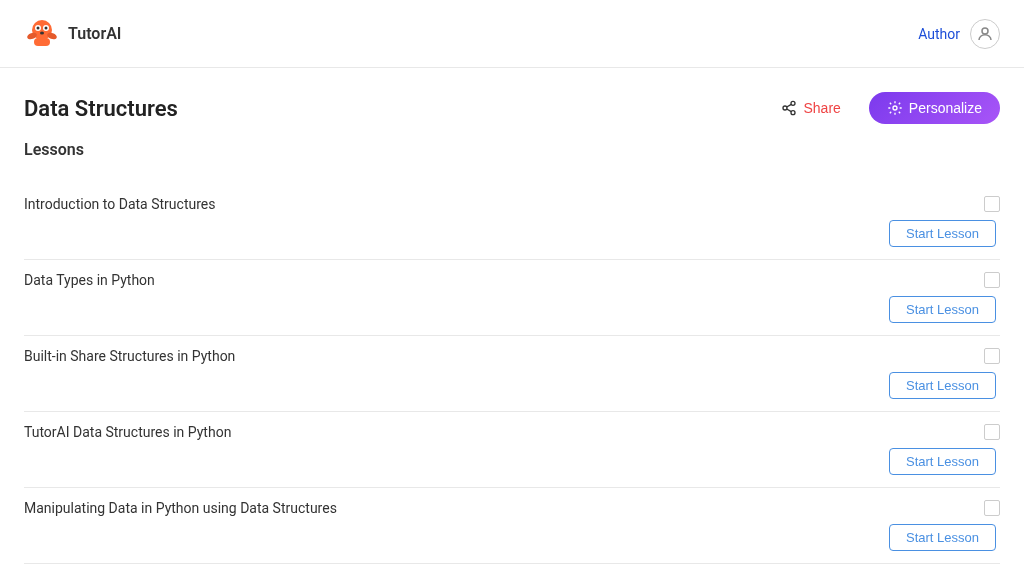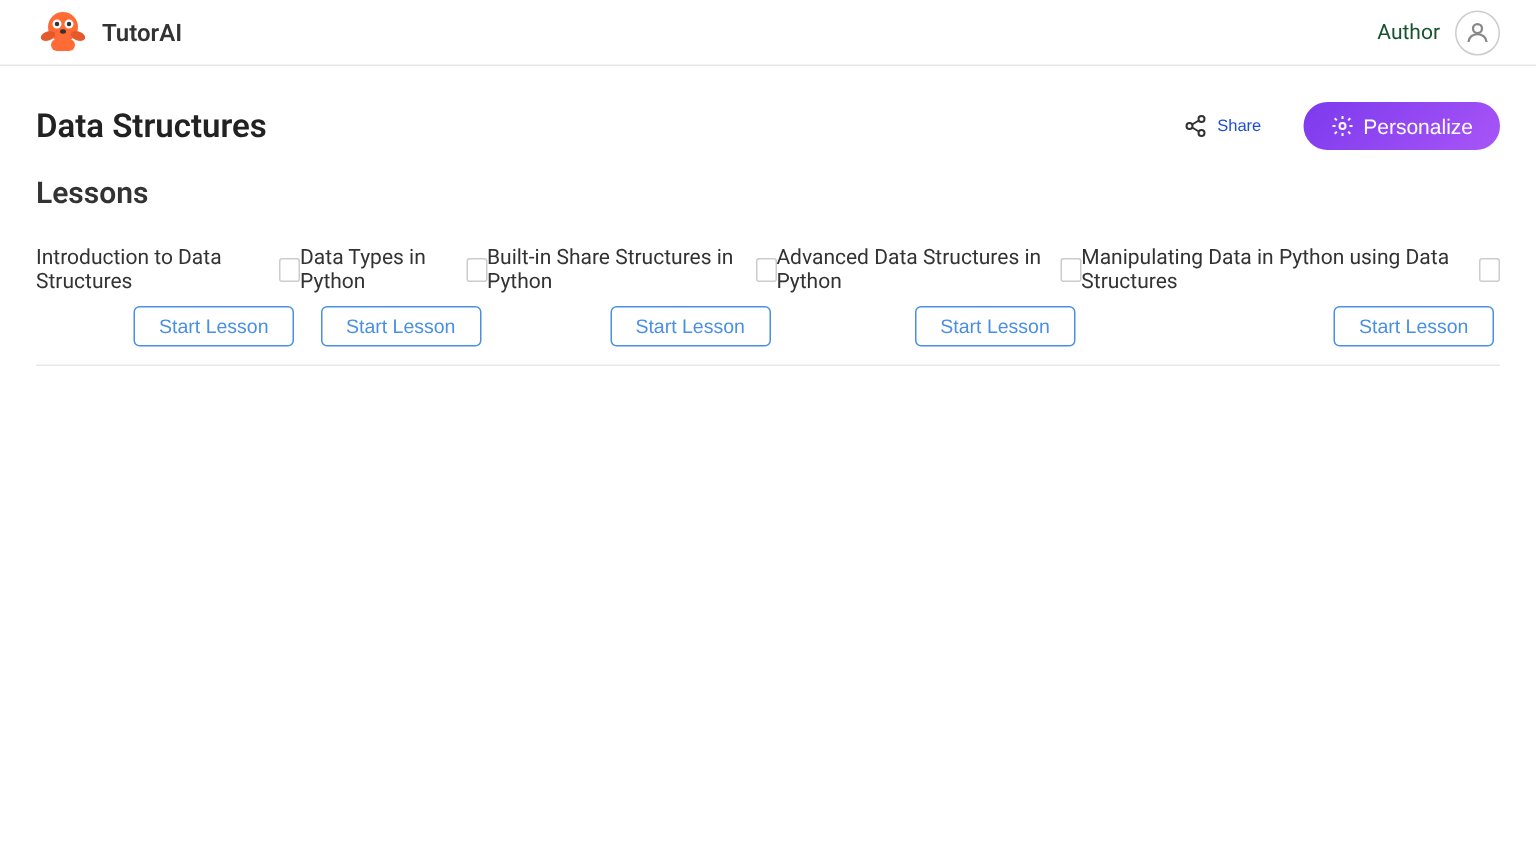--- a/index.html
+++ b/index.html
@@ -16,21 +16,21 @@
       height: 576px;
       overflow: hidden;
     }
 
     
     .header {
       display: flex;
       align-items: center;
       justify-content: space-between;
       padding: 0 24px;
-      height: 44px;
+      height: 68px;
       border-bottom: 1px solid #e8e8e8;
     }
 
     .header-left {
       display: flex;
       align-items: center;
       gap: 8px;
     }
 
     .logo-icon {
@@ -45,21 +45,21 @@
     }
 
     .header-right {
       display: flex;
       align-items: center;
       gap: 10px;
     }
 
     .author-label {
       font-size: 14px;
-      color: #14532d;
+      color: #1d4ed8;
     }
 
     .avatar-icon {
       width: 30px;
       height: 30px;
       border-radius: 50%;
       border: 1px solid #ccc;
       display: flex;
       align-items: center;
       justify-content: center;
@@ -91,22 +91,22 @@
       gap: 16px;
     }
 
     .share-btn {
       display: flex;
       align-items: center;
       gap: 6px;
       background: none;
       border: none;
       cursor: pointer;
-      font-size: 11px;
-      color: #1d4ed8;
+      font-size: 14px;
+      color: #ef4444;
       padding: 6px 12px;
       text-align: center;
     }
 
     .personalize-btn {
       display: flex;
       align-items: center;
       gap: 6px;
       background: linear-gradient(135deg, #7c3aed, #a855f7);
       border: none;
@@ -114,28 +114,29 @@
       font-size: 14px;
       color: #fff;
       padding: 8px 18px;
       border-radius: 20px;
       font-weight: 500;
       justify-content: flex-end;
     }
 
     
     .lessons-label {
-      font-size: 20px;
+      font-size: 16px;
       font-weight: 600;
       color: #333;
-      margin-bottom: 12px;
+      margin-bottom: 25px;
     }
 
     .lesson-list {
       display: flex;
+      flex-direction: column;
     }
 
     .lesson-item {
       border-bottom: 1px solid #e8e8e8;
       padding: 12px 0;
     }
 
     .lesson-row {
       display: flex;
       align-items: center;
@@ -258,21 +259,21 @@
       <div class="lesson-row">
         <span class="lesson-title">Built-in Share Structures in Python</span>
         <input type="checkbox" class="lesson-checkbox" style="">
       </div>
       <div class="btn-row">
         <button class="start-lesson-btn">Start Lesson</button>
       </div>
     </div>
       <div class="lesson-item">
       <div class="lesson-row">
-        <span class="lesson-title">Advanced Data Structures in Python</span>
+        <span class="lesson-title">TutorAI Data Structures in Python</span>
         <input type="checkbox" class="lesson-checkbox" style="">
       </div>
       <div class="btn-row">
         <button class="start-lesson-btn">Start Lesson</button>
       </div>
     </div>
       <div class="lesson-item">
       <div class="lesson-row">
         <span class="lesson-title">Manipulating Data in Python using Data Structures</span>
         <input type="checkbox" class="lesson-checkbox" style="">

